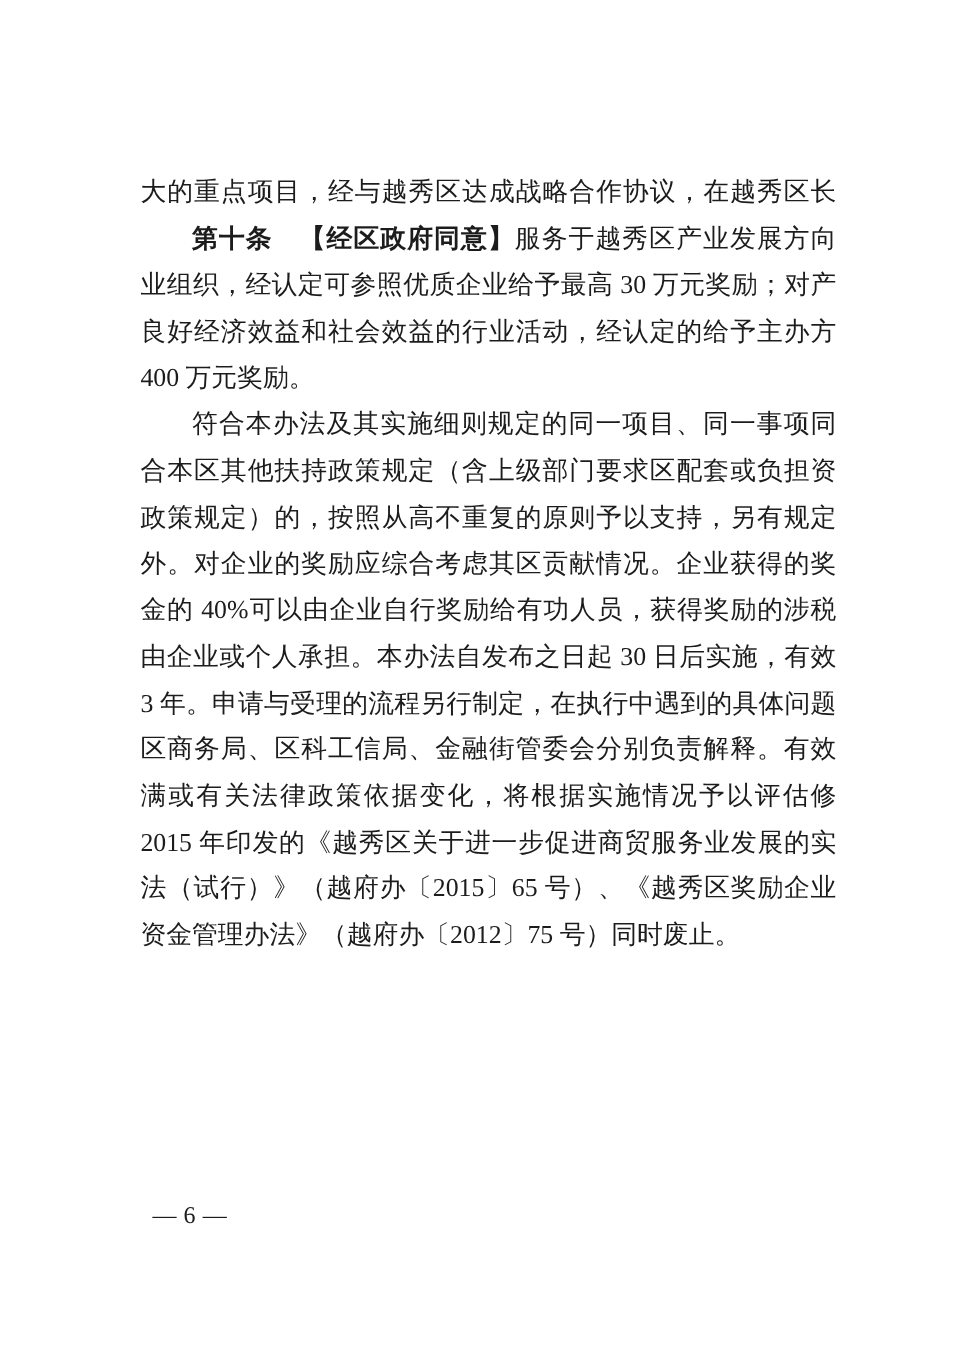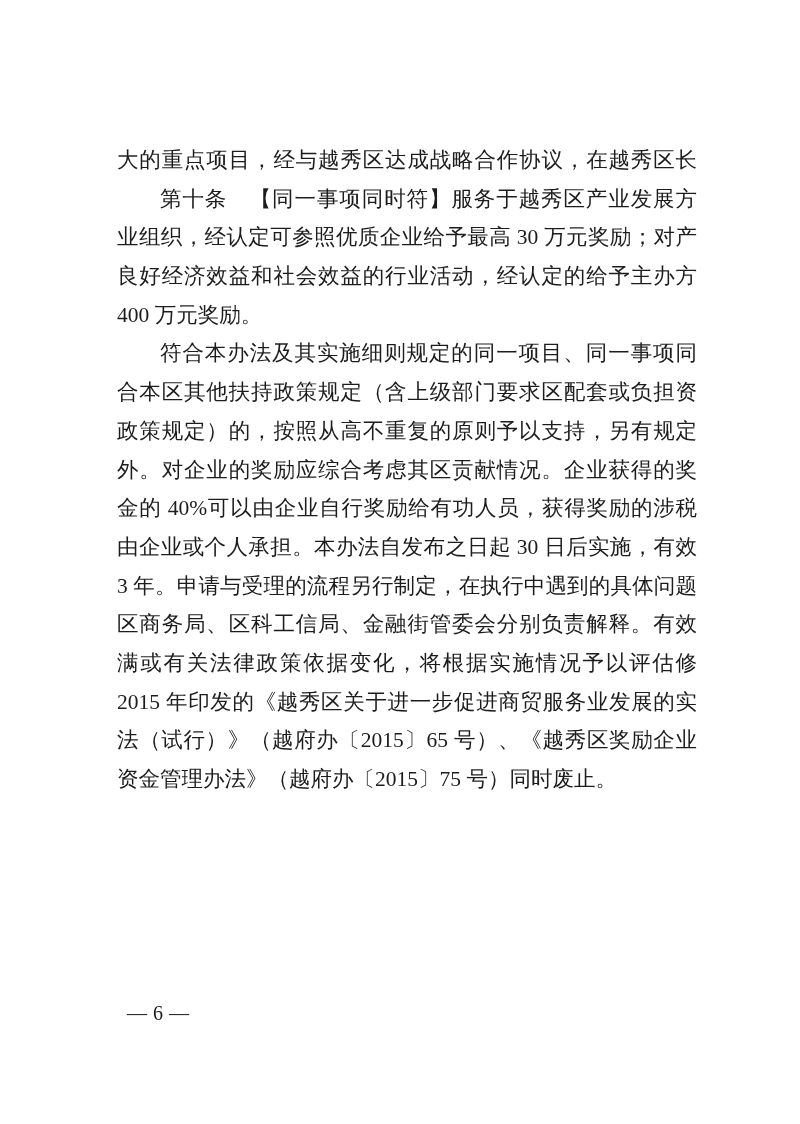--- a/index.html
+++ b/index.html
@@ -31,56 +31,56 @@
     text-align: justify;
     text-align-last: left;
   }
   .line.j {
     text-align-last: justify;
   }
   .line.indent {
     text-indent: 43px;
   }
   .bold {
-    font-weight: 400;
+    font-weight: 700;
   }
   .footer {
     position: absolute;
     left: 127px;
     top: 1000px;
     font-size: 20px;
     line-height: 26px;
     color: #1c1c1c;
     letter-spacing: 0.5px;
   }
 </style>
 </head>
 <body>
 
 <div class="page">
 
   <div class="text-block">
 
     <div class="line j">大的重点项目，经与越秀区达成战略合作协议，在越秀区长期发</div>
 
-    <div class="line j indent"><span class="bold">第十条</span><span class="bold">　</span><span class="bold">【同一事项同时符】</span><span>服务于越秀区产业发展方向的行</span></div>
+    <div class="line j indent"><span class="bold">第十条</span><span class="bold">　</span><span class="bold">【经区政府同意】</span><span>服务于越秀区产业发展方向的行</span></div>
 
     <div class="line j">业组织，经认定可参照优质企业给予最高 30 万元奖励；对产生</div>
     <div class="line j">良好经济效益和社会效益的行业活动，经认定的给予主办方最高</div>
     <div class="line">400 万元奖励。</div>
     <div class="line j indent">符合本办法及其实施细则规定的同一项目、同一事项同时符</div>
     <div class="line j">合本区其他扶持政策规定（含上级部门要求区配套或负担资金的</div>
     <div class="line j">政策规定）的，按照从高不重复的原则予以支持，另有规定的除</div>
     <div class="line j">外。对企业的奖励应综合考虑其区贡献情况。企业获得的奖励资</div>
     <div class="line j">金的 40%可以由企业自行奖励给有功人员，获得奖励的涉税支出</div>
     <div class="line j">由企业或个人承担。本办法自发布之日起 30 日后实施，有效期</div>
     <div class="line j">3 年。申请与受理的流程另行制定，在执行中遇到的具体问题由</div>
     <div class="line j">区商务局、区科工信局、金融街管委会分别负责解释。有效期届</div>
     <div class="line j">满或有关法律政策依据变化，将根据实施情况予以评估修订。</div>
     <div class="line j">2015 年印发的《越秀区关于进一步促进商贸服务业发展的实施办</div>
     <div class="line j">法（试行）》（越府办〔2015〕65 号）、《越秀区奖励企业上市专项</div>
-    <div class="line">资金管理办法》（越府办〔2015〕75 号）同时废止。</div>
+    <div class="line">资金管理办法》（越府办〔2012〕75 号）同时废止。</div>
 
   </div>
 
   <div class="footer">— 6 —</div>
 
 </div>
 
 </body></html>

